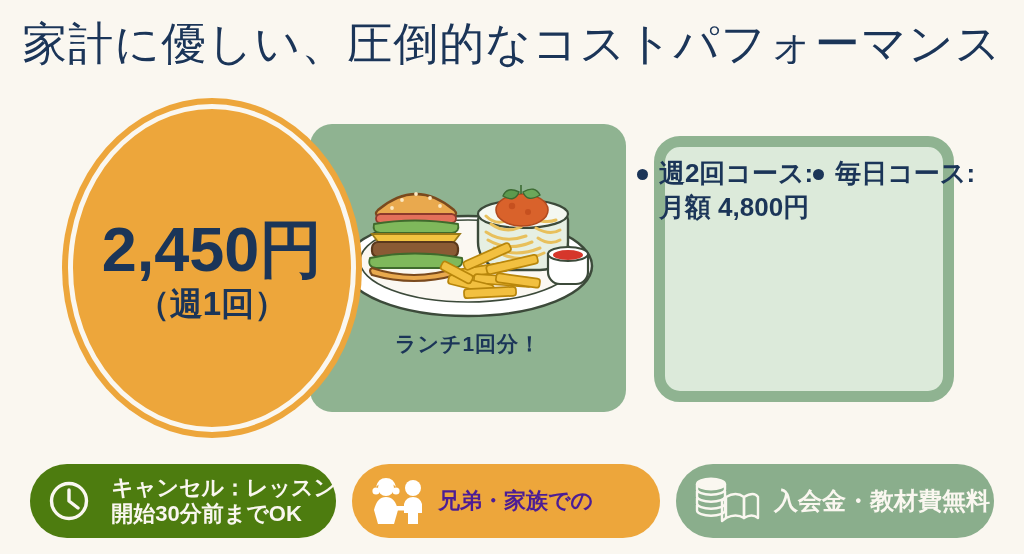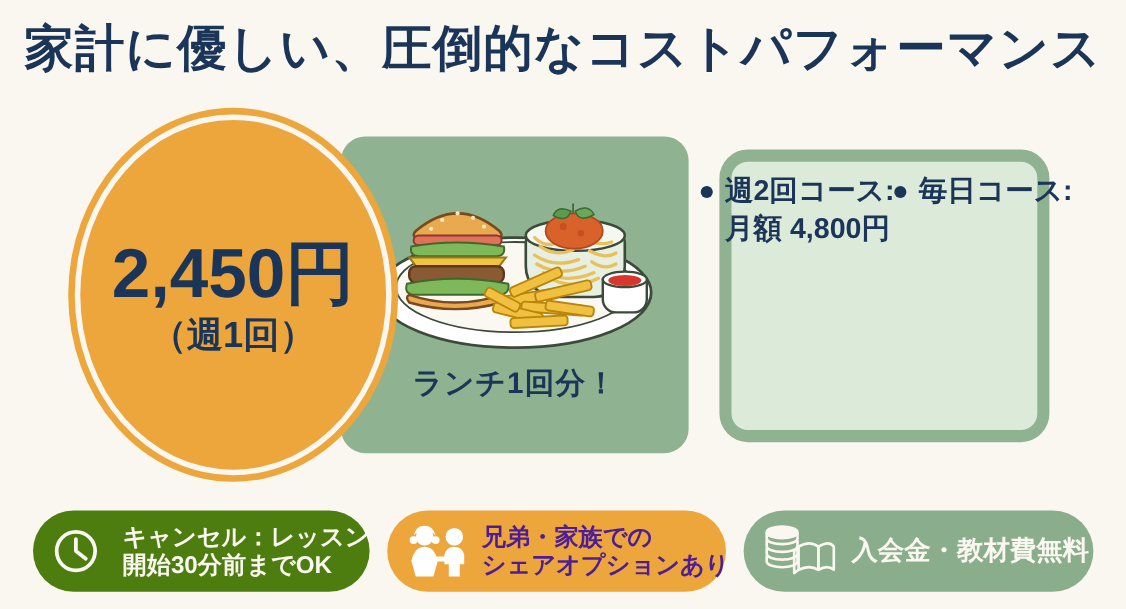--- a/index.html
+++ b/index.html
@@ -19,21 +19,21 @@
   }
 
   
   #page-title {
     position: absolute;
     left: 0;
     top: 14px;
     width: 1024px;
     text-align: center;
     font-size: 45px;
-    font-weight: 700;
+    font-weight: 400;
     letter-spacing: 1px;
     color: #1B3558;
     white-space: nowrap;
     text-shadow: 0 1px 0 rgba(255,255,255,.55);
   }
 
   
   #lunch-panel {
     position: absolute;
     left: 310px;
@@ -42,21 +42,21 @@
     height: 288px;
     background: #8FB391;
     border-radius: 22px;
   }
   #lunch-caption {
     position: absolute;
     left: 310px;
     top: 330px;
     width: 316px;
     text-align: center;
-    font-size: 27px;
+    font-size: 21px;
     font-weight: 700;
     color: #1B3558;
     letter-spacing: 1px;
   }
   
   #food-illustration {
     position: absolute;
     left: 336px;
     top: 148px;
     width: 264px;
@@ -319,21 +319,20 @@
         <path d="M18 21 q9 0 12 13 l-4 14 h-16 l-4 -14 q3 -13 12 -13z" fill="#FFFFFF"></path>
 
         <circle cx="45" cy="12" r="8" fill="#FFFFFF"></circle>
         <path d="M45 21 q7 0 9 7 v9 h-4 v11 h-10 v-11 h-4 v-9 q2 -7 9 -7z" fill="#FFFFFF"></path>
 
         <rect x="27" y="30" width="12" height="4.4" rx="2.2" fill="#FFFFFF"></rect>
       </svg>
     </span>
     <span class="pill-text">
       <span class="pill-line">兄弟・家族での</span>
-      <span class="pill-line">シェアオプションあり</span>
     </span>
   </div>
 
   <div class="pill" id="pill-free">
     <span class="pill-icon">
       <svg width="68" height="52" viewBox="0 0 68 52">
         <g fill="none" stroke="#FAF7F0" stroke-width="2.4">
           <ellipse cx="19" cy="9" rx="14" ry="5.2" fill="#FAF7F0"></ellipse>
           <path d="M5 9 v5.5 a14 5.2 0 0 0 28 0 V9"></path>
           <path d="M5 16 v5.5 a14 5.2 0 0 0 28 0 V16"></path>

